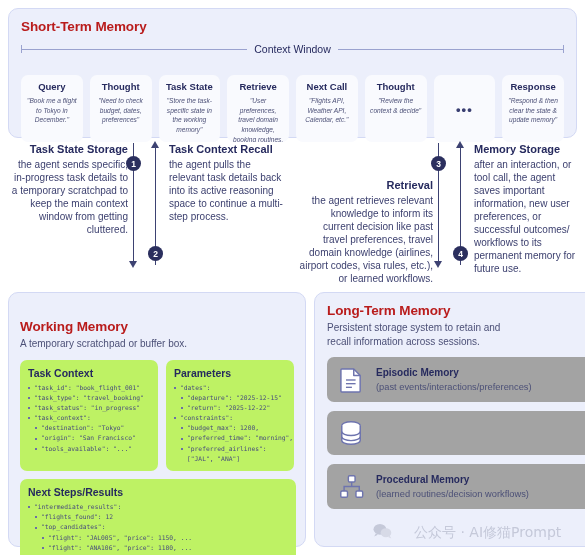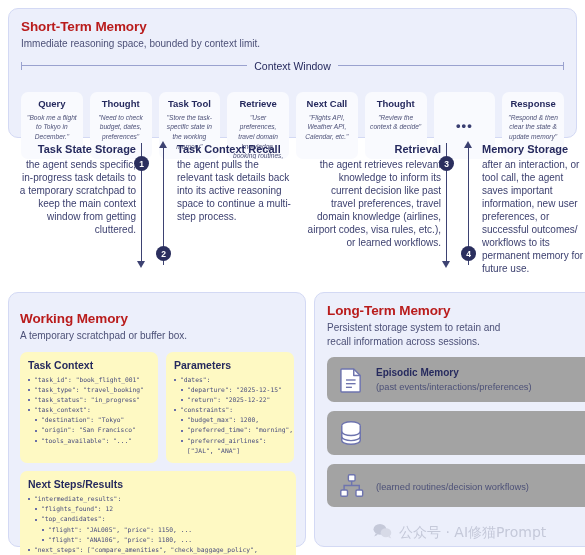--- a/index.html
+++ b/index.html
@@ -49,21 +49,21 @@
   }
   .card .ttl{font-size:9.5px;font-weight:bold;color:#262a5e;line-height:1.2;}
   .card .txt{
     font-size:6.6px;font-style:italic;color:#4c5077;
     line-height:1.45;margin-top:4px;
   }
   .card.ellipsis{display:flex;align-items:center;justify-content:center;}
   .card.ellipsis .dots{font-size:13px;font-weight:bold;color:#3a3f72;letter-spacing:1px;line-height:0;}
 
   
-  .flow{position:absolute;left:16px;top:143px;width:569px;height:140px;}
+  .flow{position:absolute;left:8px;top:143px;width:569px;height:140px;}
   .flowcol{position:absolute;top:0;}
   .flowcol .h{font-size:11px;font-weight:bold;color:#262a5e;line-height:1.25;}
   .flowcol .b{font-size:10px;color:#3b3f6e;line-height:1.3;margin-top:1px;}
   .ta-r{text-align:right;}
   .ta-l{text-align:left;}
 
   .arrow{position:absolute;width:1.4px;background:#3d4272;}
   .arrowhead{position:absolute;width:0;height:0;}
   .head-down{
     border-left:4.5px solid transparent;border-right:4.5px solid transparent;
@@ -74,24 +74,24 @@
     border-bottom:7px solid #3d4272;
   }
   .badge{
     position:absolute;width:15px;height:15px;border-radius:50%;
     background:#2b2f5e;color:#fff;font-size:8.5px;font-weight:bold;
     display:flex;align-items:center;justify-content:center;
     box-sizing:border-box;
   }
 
   
-  #wm{left:8px;top:292px;width:298px;height:255px;padding:18px 11px;}
+  #wm{left:8px;top:292px;width:298px;height:255px;padding:26px 11px;}
   .subcards{display:flex;gap:8px;margin-top:9px;}
   .subcard{
-    background:#fef9c3;border-radius:7px;padding:7px 7px 7px 8px;box-sizing:border-box;
+    background:#bef264;border-radius:7px;padding:7px 7px 7px 8px;box-sizing:border-box;
   }
   .subcard .sttl{font-size:10.5px;font-weight:bold;color:#262a5e;margin-bottom:4px;}
   .codelist{list-style:none;margin:0;padding:0;}
   .codelist li{
     font-family:"DejaVu Sans Mono", monospace;
     font-size:6.3px;color:#474b7d;line-height:1.62;
     position:relative;padding-left:6px;white-space:nowrap;
   }
   .codelist li::before{
     content:"";position:absolute;left:0;top:4.2px;
@@ -115,52 +115,51 @@
     background:#a3a3a3;border-radius:7px;
     display:flex;align-items:center;gap:11px;
     padding:9px 10px;margin-top:9px;box-sizing:border-box;
   }
   .memrow .ic{width:28px;flex:0 0 28px;display:flex;align-items:center;justify-content:center;}
   .memrow .mt{font-size:10px;font-weight:bold;color:#262a5e;line-height:1.3;}
   .memrow .ms{font-size:9.3px;color:#4c5077;line-height:1.3;margin-top:2px;}
 
   .watermark{
     position:absolute;left:373px;top:523px;
-    display:flex;align-items:center;gap:7px;
+    display:flex;align-items:center;gap:22px;
     color:#c3c7d8;font-size:14px;
     font-family:"DejaVu Sans", sans-serif;
     opacity:.95;pointer-events:none;
   }
 </style>
 </head>
 <body>
 
 <div class="canvas">
 
   <div class="panel" id="stm">
     <div class="panel-title">Short-Term Memory</div>
-    <div class="panel-sub">Immediate reasoning space, bounded by context limit.</div>
 
     <div class="ctx-rule">
       <div class="line l"></div>
       <div class="ctx-label">Context Window</div>
       <div class="line r"></div>
     </div>
 
     <div class="cards">
       <div class="card">
         <div class="ttl">Query</div>
         <div class="txt">"Book me a flight to Tokyo in December."</div>
       </div>
       <div class="card">
         <div class="ttl">Thought</div>
         <div class="txt">"Need to check budget, dates, preferences"</div>
       </div>
       <div class="card">
-        <div class="ttl">Task Tool</div>
+        <div class="ttl">Task State</div>
         <div class="txt">"Store the task-specific state in the working memory"</div>
       </div>
       <div class="card">
         <div class="ttl">Retrieve</div>
         <div class="txt">"User preferences, travel domain knowledge, booking routines, etc."</div>
       </div>
       <div class="card">
         <div class="ttl">Next Call</div>
         <div class="txt">"Flights API, Weather API, Calendar, etc."</div>
       </div>
@@ -189,21 +188,21 @@
     <div class="badge" style="left:118px;top:13px;">1</div>
 
     <div class="arrow" style="left:147px;top:4px;height:118px;"></div>
     <div class="arrowhead head-up" style="left:143px;top:-2px;"></div>
     <div class="badge" style="left:140px;top:103px;">2</div>
     <div class="flowcol ta-l" style="left:161px;width:120px;">
       <div class="h">Task Context Recall</div>
       <div class="b">the agent pulls the relevant task details back into its active reasoning space to continue a multi-step process.</div>
     </div>
 
-    <div class="flowcol ta-r" style="left:290px;width:135px;">
+    <div class="flowcol ta-r" style="left:290px;width:135px;margin-top:36px;">
       <div class="h">Retrieval</div>
       <div class="b">the agent retrieves relevant knowledge to inform its current decision like past travel preferences, travel domain knowledge (airlines, airport codes, visa rules, etc.), or learned workflows.</div>
     </div>
     <div class="arrow" style="left:430px;top:0;height:122px;"></div>
     <div class="arrowhead head-down" style="left:426px;top:118px;"></div>
     <div class="badge" style="left:423px;top:13px;">3</div>
 
     <div class="arrow" style="left:452px;top:4px;height:118px;"></div>
     <div class="arrowhead head-up" style="left:448px;top:-2px;"></div>
     <div class="badge" style="left:445px;top:103px;">4</div>
@@ -305,20 +304,21 @@
     <div class="memrow">
       <div class="ic">
         <svg viewBox="0 0 28 28" width="25" height="25">
           <rect x="10.5" y="2" width="7.5" height="7" rx="1.4" fill="#ffffff" stroke="#6e74ae" stroke-width="1.6"></rect>
           <rect x="2" y="19" width="7.5" height="7" rx="1.4" fill="#ffffff" stroke="#6e74ae" stroke-width="1.6"></rect>
           <rect x="19" y="19" width="7.5" height="7" rx="1.4" fill="#ffffff" stroke="#6e74ae" stroke-width="1.6"></rect>
           <path d="M14.2 9 v5 M5.7 19 v-5 h17 v5" fill="none" stroke="#6e74ae" stroke-width="1.6"></path>
         </svg>
       </div>
       <div>
+        <div class="mt">Procedural Memory</div>
         <div class="ms">(learned routines/decision workflows)</div>
       </div>
     </div>
   </div>
 
   <div class="watermark">
     <span>
       <svg viewBox="0 0 22 18" width="19" height="16">
         <ellipse cx="8" cy="7" rx="7.4" ry="6.2" fill="#c3c7d8"></ellipse>
         <path d="M3.4 11.6 L1.4 15.4 L5.6 13.4 Z" fill="#c3c7d8"></path>

